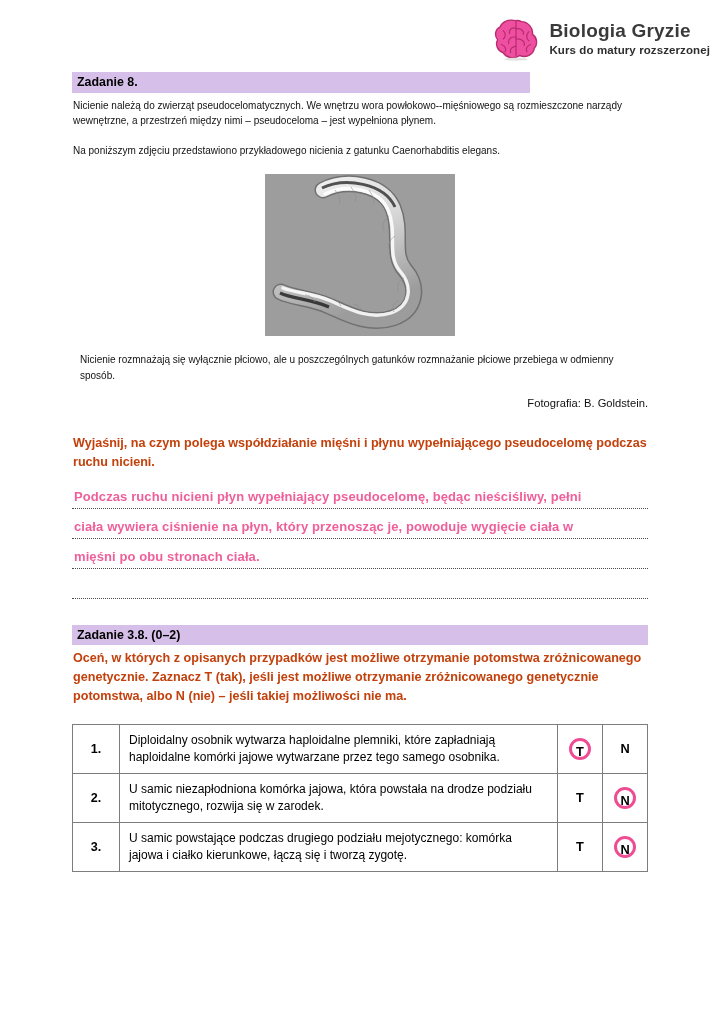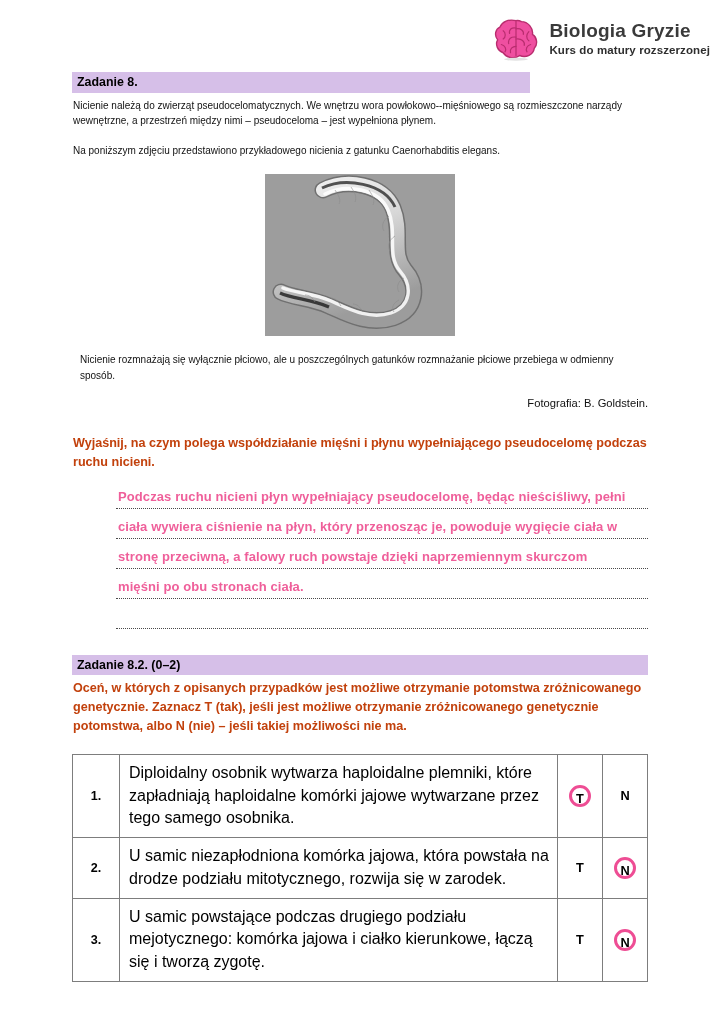--- a/index.html
+++ b/index.html
@@ -102,21 +102,21 @@
     justify-content: center;
   }
   .photo {
     width: 190px;
     height: 162px;
     display: block;
     border: 0;
   }
 
   
-  .answer-block { margin-top: 11px; margin-left: 44px; }
+  .answer-block { margin-top: 11px; }
   .ans-line {
     height: 30px;
     position: relative;
   }
   .ans-line::after {
     content: "";
     position: absolute;
     left: 0;
     right: 0;
     bottom: 4px;
@@ -138,21 +138,21 @@
     margin-top: 18px;
     border-collapse: collapse;
     width: 576px;
     table-layout: fixed;
   }
   .tf-table td {
     border: 1px solid #7d7d7d;
     vertical-align: middle;
   }
   .col-num  { width: 44px; text-align: center; font-size: 12.6px; font-weight: bold; }
-  .col-desc { padding: 7px 8px 7px 9px; font-size: 16px; line-height: 1.42; }
+  .col-desc { padding: 7px 8px 7px 9px; font-size: 12px; line-height: 1.42; }
   .col-mark { width: 42px; text-align: center; }
   .mark {
     display: inline-block;
     font-size: 12.8px;
     font-weight: bold;
     color: #000;
     width: 22px;
     height: 22px;
     line-height: 22px;
     text-align: center;
@@ -250,33 +250,30 @@
     <div class="q-text">Wyjaśnij, na czym polega współdziałanie mięśni i płynu wypełniającego pseudocelomę podczas ruchu nicieni.</div>
 
     <div class="answer-block">
       <div class="ans-line">
           <span class="ans-text">Podczas ruchu nicieni płyn wypełniający pseudocelomę, będąc nieściśliwy, pełni</span>
         </div>
       <div class="ans-line">
           <span class="ans-text">ciała wywiera ciśnienie na płyn, który przenosząc je, powoduje wygięcie ciała w</span>
         </div>
       <div class="ans-line">
-          <span class="ans-text">stronę przeciwną, a falowy ruch powstaje dzięki naprzemiennym skurczom</span>
-        </div>
-      <div class="ans-line">
           <span class="ans-text">mięśni po obu stronach ciała.</span>
         </div>
       <div class="ans-line">
           <span class="ans-text"></span>
         </div>
     </div>
   </div>
 
   <div style="margin-top:22px;">
-    <div class="band">Zadanie 8.2. (0–2)</div>
+    <div class="band">Zadanie 3.8. (0–2)</div>
     <div class="q-text">Oceń, w których z opisanych przypadków jest możliwe otrzymanie potomstwa zróżnicowanego genetycznie. Zaznacz T (tak), jeśli jest możliwe otrzymanie zróżnicowanego genetycznie potomstwa, albo N (nie) – jeśli takiej możliwości nie ma.</div>
 
     <table class="tf-table">
       <tbody>
         <tr>
           <td class="col-num">1.</td>
           <td class="col-desc">Diploidalny osobnik wytwarza haploidalne plemniki, które zapładniają haploidalne komórki jajowe wytwarzane przez tego samego osobnika.</td>
           <td class="col-mark"><span class="mark circled">T</span></td>
           <td class="col-mark"><span class="mark">N</span></td>
         </tr>

